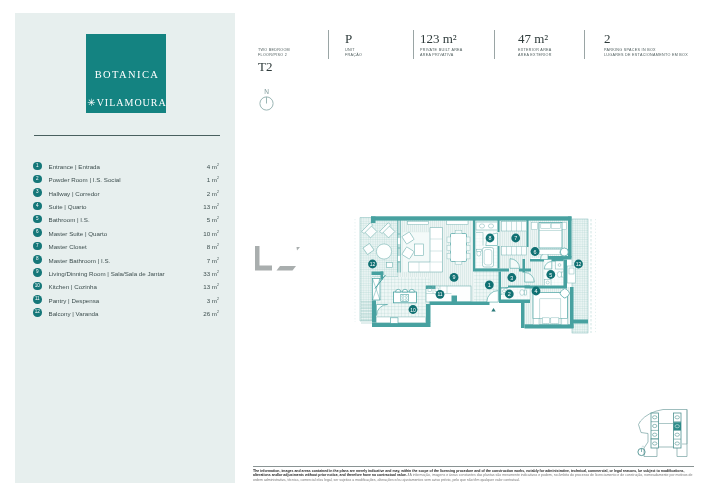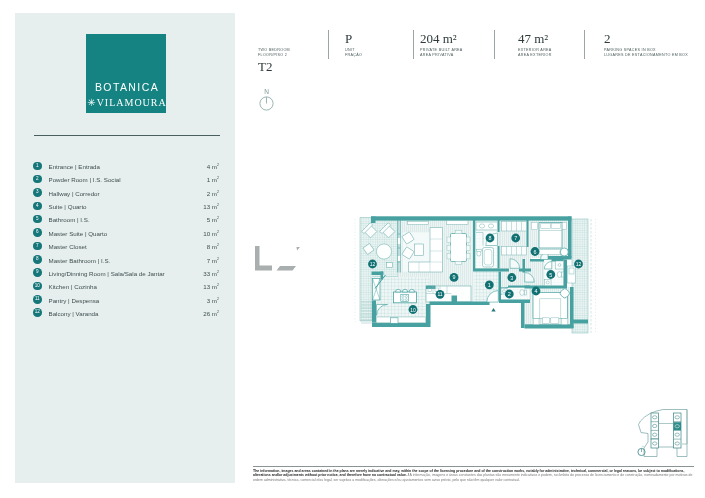--- a/index.html
+++ b/index.html
@@ -7,21 +7,21 @@
        font-family:"Liberation Sans",sans-serif;}
   .abs{position:absolute;}
 </style>
 </head>
 <body>
 
 <div class="abs" style="left:15px;top:13px;width:220px;height:470px;background:#e7efee;"></div>
 
 <div class="abs" style="left:86px;top:34px;width:80px;height:79px;background:#148381;"></div>
 
-<div class="abs" style="left:87px;top:69px;width:80px;text-align:center;color:#fff;font-family:Liberation Sans, sans-serif;font-size:10.5px;letter-spacing:1.4px;margin-top:12px;">BOTANICA</div>
+<div class="abs" style="left:87px;top:69px;width:80px;text-align:center;color:#fff;font-family:Liberation Serif, serif;font-size:10.5px;letter-spacing:1.4px;">BOTANICA</div>
 
 <div class="abs" style="left:87px;top:96.5px;width:80px;text-align:center;color:#fff;font-family:'Liberation Serif',serif;font-size:10px;letter-spacing:1px;">✳VILAMOURA</div>
 
 <div class="abs" style="left:34px;top:135px;width:186px;height:1px;background:#49605f;"></div>
 
 <style>
  .lrow{position:absolute;left:33px;width:190px;height:13.35px;font-size:6.2px;color:#3e4f4f;}
  .lnum{position:absolute;left:0;top:0;width:8.6px;height:8.6px;border-radius:50%;background:#157779;color:#fff;
        text-align:center;font-size:4.6px;line-height:8.8px;}
  .llab{position:absolute;left:15.5px;top:1.6px;white-space:nowrap;}
@@ -104,21 +104,21 @@
 <div class="abs" style="left:258px;top:31px;font-family:'Liberation Serif',serif;font-size:13px;color:#2e3a3a;margin-top:28px;">T2</div>
 <div class="abs" style="left:258px;top:48px;font-size:3.7px;letter-spacing:0.3px;color:#4c5b5b;line-height:5px;">TWO BEDROOM<br>FLOOR/PISO 2</div>
 
 <div class="abs" style="left:328px;top:30px;width:1px;height:29px;background:#9aa5a5;"></div>
 
 <div class="abs" style="left:345px;top:31px;font-family:'Liberation Serif',serif;font-size:13px;color:#2e3a3a;">P</div>
 <div class="abs" style="left:345px;top:48px;font-size:3.7px;letter-spacing:0.3px;color:#4c5b5b;line-height:5px;">UNIT<br>FRAÇÃO</div>
 
 <div class="abs" style="left:413px;top:30px;width:1px;height:29px;background:#9aa5a5;"></div>
 
-<div class="abs" style="left:420px;top:31px;font-family:'Liberation Serif',serif;font-size:13px;color:#2e3a3a;">204 m²</div>
+<div class="abs" style="left:420px;top:31px;font-family:'Liberation Serif',serif;font-size:13px;color:#2e3a3a;">123 m²</div>
 <div class="abs" style="left:420px;top:48px;font-size:3.7px;letter-spacing:0.3px;color:#4c5b5b;line-height:5px;">PRIVATE BUILT AREA<br>ÁREA PRIVATIVA</div>
 
 <div class="abs" style="left:494px;top:30px;width:1px;height:29px;background:#9aa5a5;"></div>
 
 <div class="abs" style="left:518px;top:31px;font-family:'Liberation Serif',serif;font-size:13px;color:#2e3a3a;">47 m²</div>
 <div class="abs" style="left:518px;top:48px;font-size:3.7px;letter-spacing:0.3px;color:#4c5b5b;line-height:5px;">EXTERIOR AREA<br>ÁREA EXTERIOR</div>
 
 <div class="abs" style="left:584px;top:30px;width:1px;height:29px;background:#9aa5a5;"></div>
 
 <div class="abs" style="left:604px;top:31px;font-family:'Liberation Serif',serif;font-size:13px;color:#2e3a3a;">2</div>

